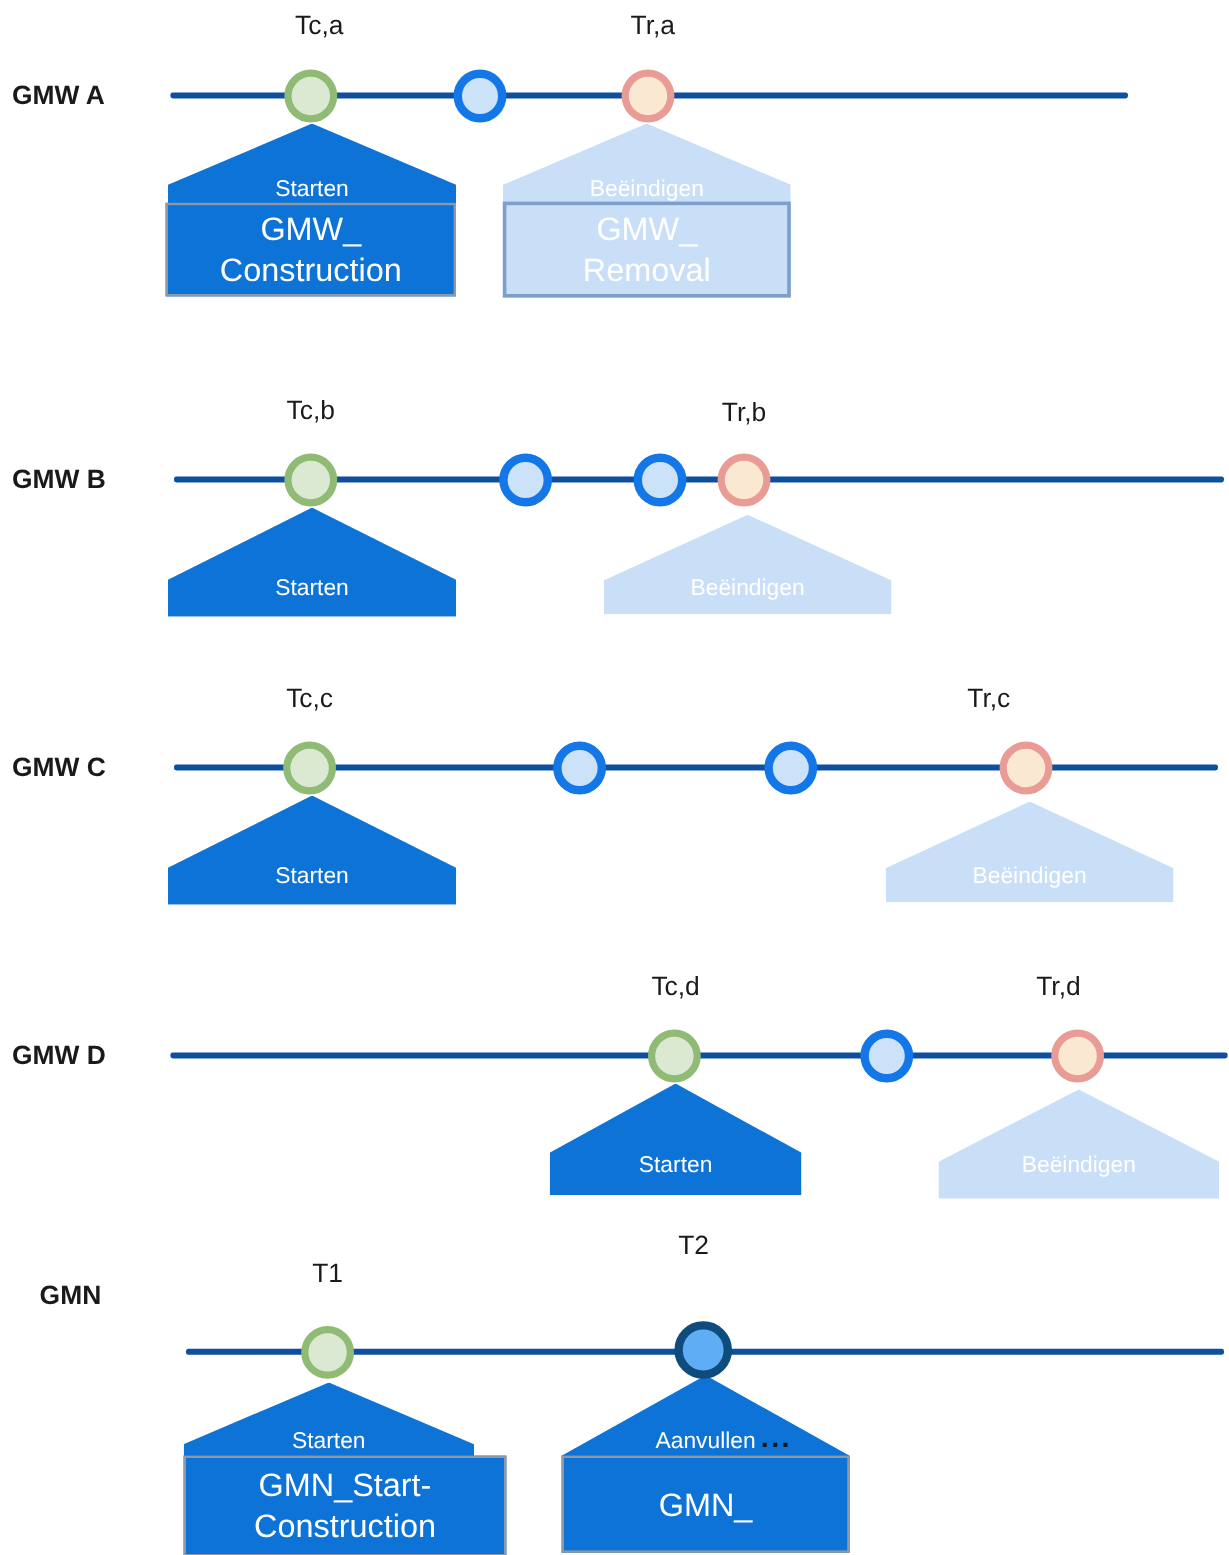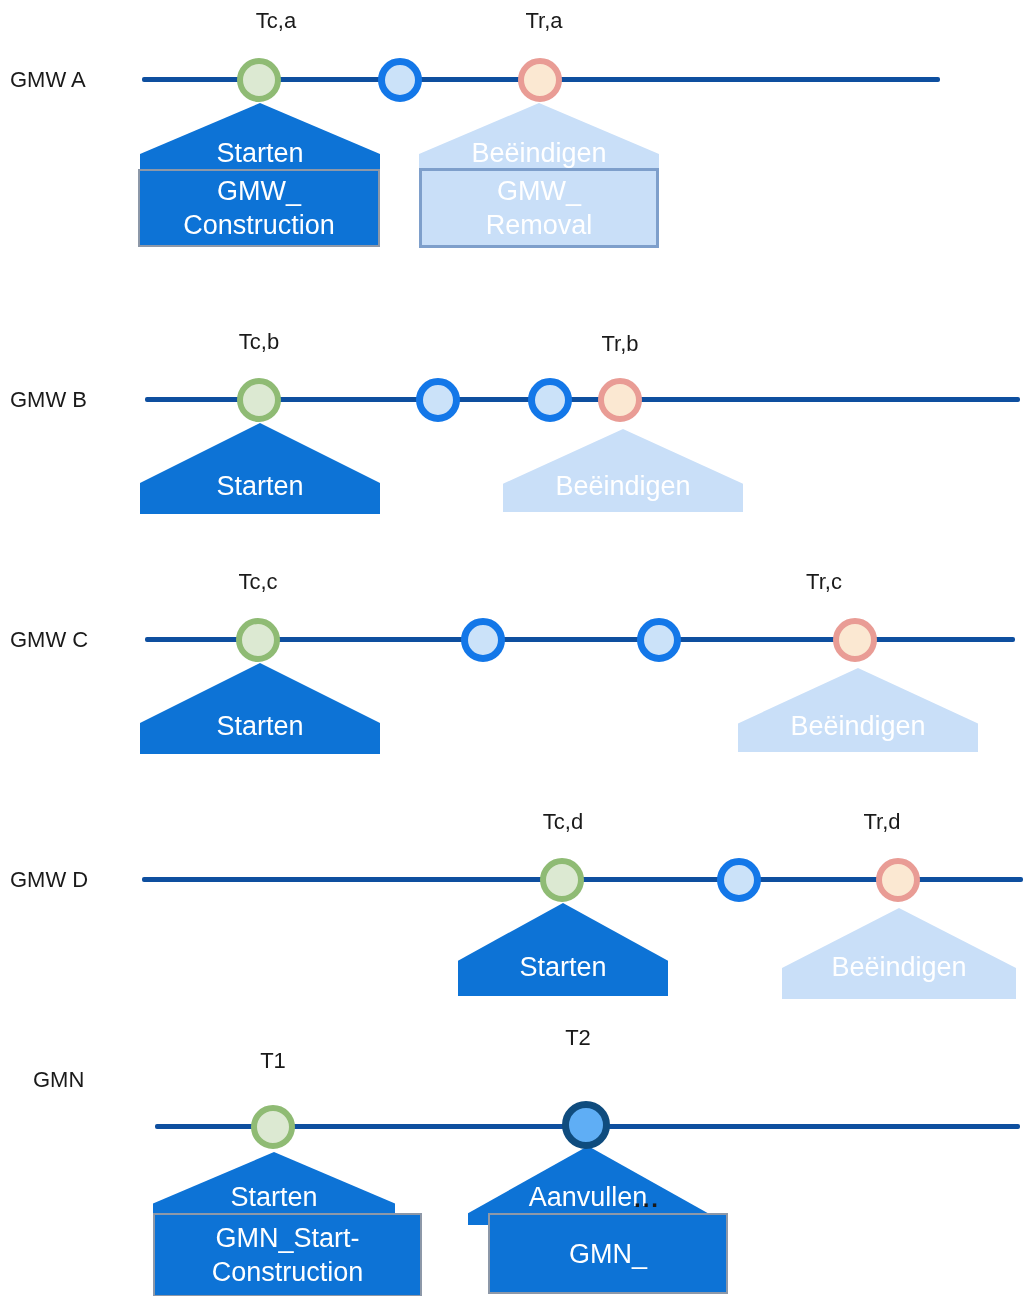--- a/index.html
+++ b/index.html
@@ -2,38 +2,38 @@
 <html style="--timeline: #0E4F9F; --callout-dark: #0D73D6; --callout-light: #C9DFF8; --rect-border-dark: #8D98A8; --rect-border-light: #7E9FCB; --circle-green-border: #8FBB74; --circle-green-fill: #DCE9D2; --circle-blue-border: #1377E8; --circle-blue-fill: #CBE2F9; --circle-salmon-border: #E99C95; --circle-salmon-fill: #FBE8D2; --circle-navy-border: #0F4C7E; --circle-navy-fill: #5FAEF5; --label-text: #1A1A1A; --callout-text: #FFFFFF;"><head>
 <meta charset="utf-8">
 <style>
   html,body{margin:0;padding:0;background:#ffffff;}
   .canvas{
     position:relative;width:1024px;height:1296px;background:#ffffff;
     font-family:"Liberation Sans",sans-serif;overflow:hidden;
   }
   .row-label{
     position:absolute;font-size:22px;color:var(--label-text,#1a1a1a);
-    white-space:nowrap;z-index:4;
+    white-space:nowrap;z-index:4;font-weight:bold;
   }
   .tl{
     position:absolute;height:5px;background:var(--timeline,#0E4F9F);
     border-radius:2px;z-index:1;
   }
   .tlabel{
     position:absolute;font-size:22px;color:var(--label-text,#1a1a1a);
     width:100px;margin-left:-50px;text-align:center;z-index:4;white-space:nowrap;
   }
   .circle{position:absolute;border-radius:50%;box-sizing:content-box;z-index:3;}
   .c-green{width:32px;height:32px;border:6px solid var(--circle-green-border,#8FBB74);background:var(--circle-green-fill,#DCE9D2);}
   .c-blue{width:30px;height:30px;border:7px solid var(--circle-blue-border,#1377E8);background:var(--circle-blue-fill,#CBE2F9);}
   .c-salmon{width:32px;height:32px;border:6px solid var(--circle-salmon-border,#E99C95);background:var(--circle-salmon-fill,#FBE8D2);}
   .c-navy{width:34px;height:34px;border:7px solid var(--circle-navy-border,#0F4C7E);background:var(--circle-navy-fill,#5FAEF5);}
   .pent{
     position:absolute;z-index:2;display:flex;align-items:flex-end;justify-content:center;
-    color:var(--callout-text,#ffffff);font-size:27px;text-align:center;white-space:nowrap;
+    color:var(--callout-text,#ffffff);font-size:19px;text-align:center;white-space:nowrap;
   }
   .pent.dark{background:var(--callout-dark,#0D73D6);}
   .pent.light{background:var(--callout-light,#C9DFF8);}
   .clip74{clip-path:polygon(0 100%,0 74%,50% 0,100% 74%,100% 100%);}
   .clip66{clip-path:polygon(0 100%,0 66%,50% 0,100% 66%,100% 100%);}
   .clip62{clip-path:polygon(0 100%,0 62%,50% 0,100% 62%,100% 100%);}
   .clip83{clip-path:polygon(0 100%,0 83%,50% 0,100% 83%,100% 100%);}
   .clip85{clip-path:polygon(0 100%,0 85%,50% 0,100% 85%,100% 100%);}
   .box{
     position:absolute;z-index:2;display:flex;flex-direction:column;align-items:center;justify-content:center;
@@ -49,21 +49,21 @@
 </style>
 </head>
 <body>
 
 <div class="canvas">
 
   
   <div style="display:contents">
     <div class="row-label" style="left:10px;top:67px">GMW A</div>
     <div class="tl" style="left:142px;top:77px;width:798px"></div>
-    <div class="tlabel" style="left:276px;top:8px">Tc,a</div>
+    <div class="tlabel" style="left:266px;top:8px">Tc,a</div>
     <div class="tlabel" style="left:544px;top:8px">Tr,a</div>
     <div class="pent dark clip74" style="left:140px;top:103px;width:240px;height:66px;padding-bottom:3px">
       <span>Starten</span>
     </div>
     <div class="box dark" style="left:138px;top:169px;width:242px;height:78px">
       <span>GMW_</span>
       <span>Construction</span>
     </div>
     <div class="pent light clip74" style="left:419px;top:103px;width:240px;height:66px;padding-bottom:3px">
       <span>Beëindigen</span>
@@ -140,20 +140,20 @@
       <span>Starten</span>
     </div>
     <div class="box dark" style="left:153px;top:1213px;width:269px;height:84px">
       <span>GMN_Start-</span>
       <span>Construction</span>
     </div>
     <div class="pent dark clip85" style="left:468px;top:1146px;width:240px;height:67px;padding-bottom:12px">
       <span>Aanvullen</span>
     </div>
     <div class="dots" style="left:634px;top:1194px">...</div>
-    <div class="box dark" style="left:488px;top:1213px;width:240px;height:81px">
+    <div class="box dark" style="left:468px;top:1213px;width:240px;height:81px">
       <span>GMN_</span>
     </div>
     <div class="circle c-green" style="left:251px;top:1105px"></div>
     <div class="circle c-navy" style="left:562px;top:1101px"></div>
   </div>
 
 </div>
 
 </body></html>

